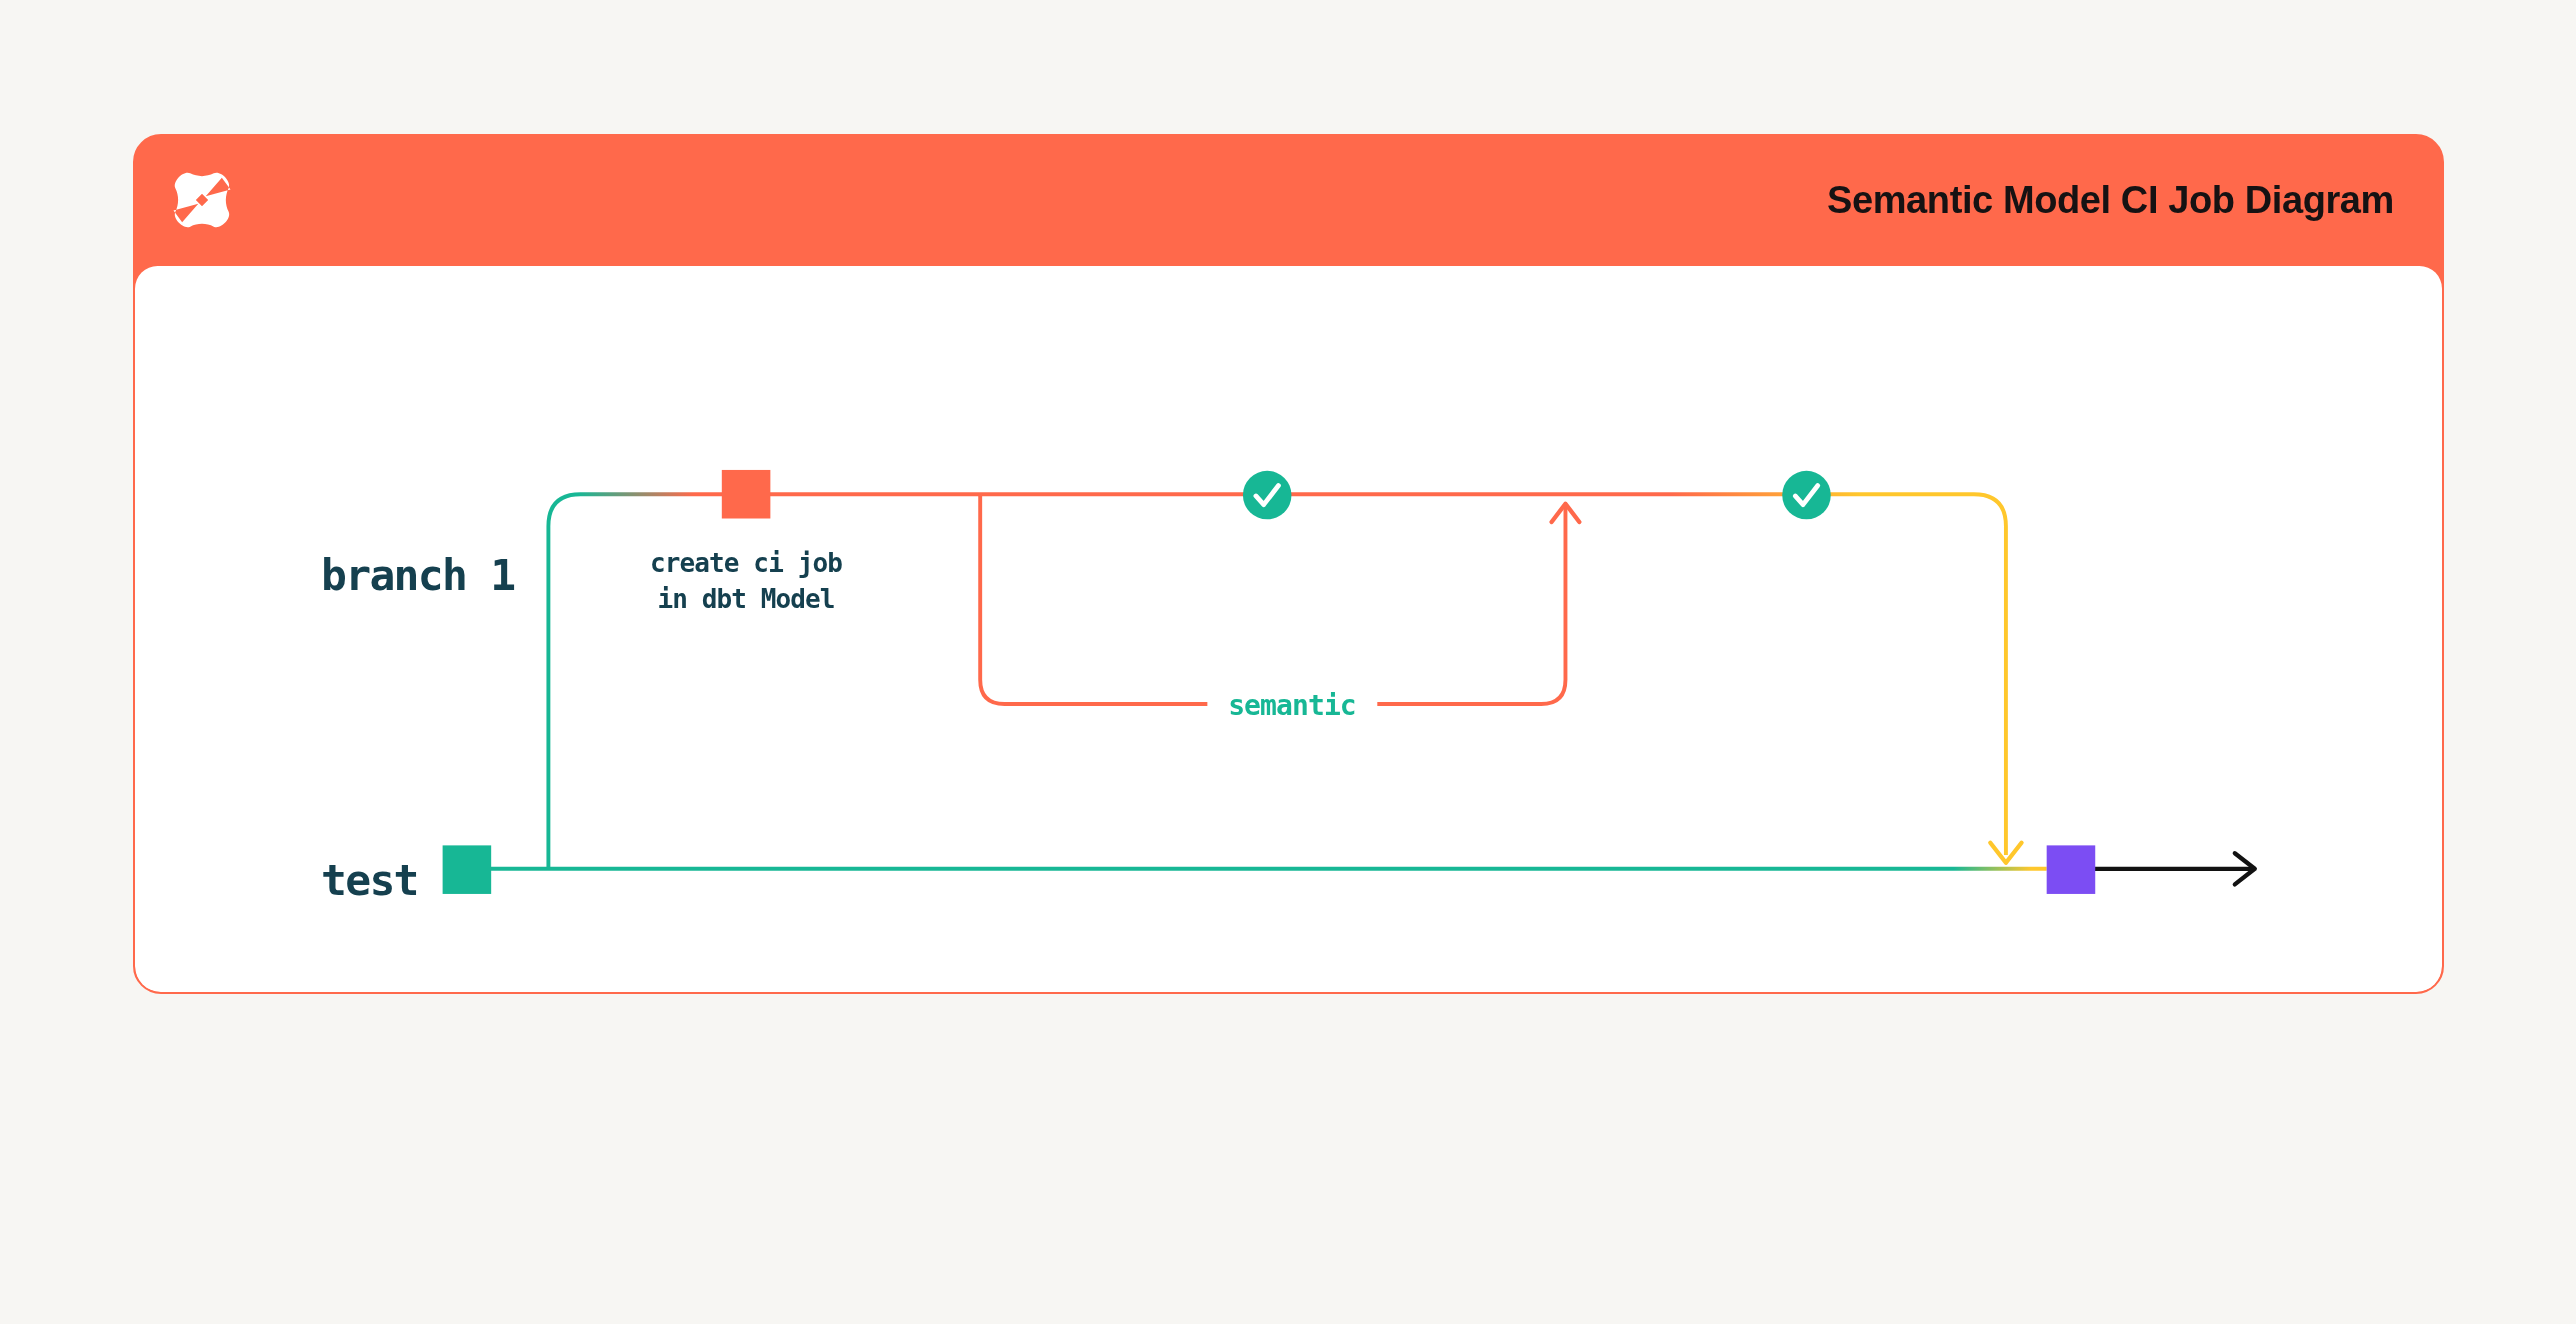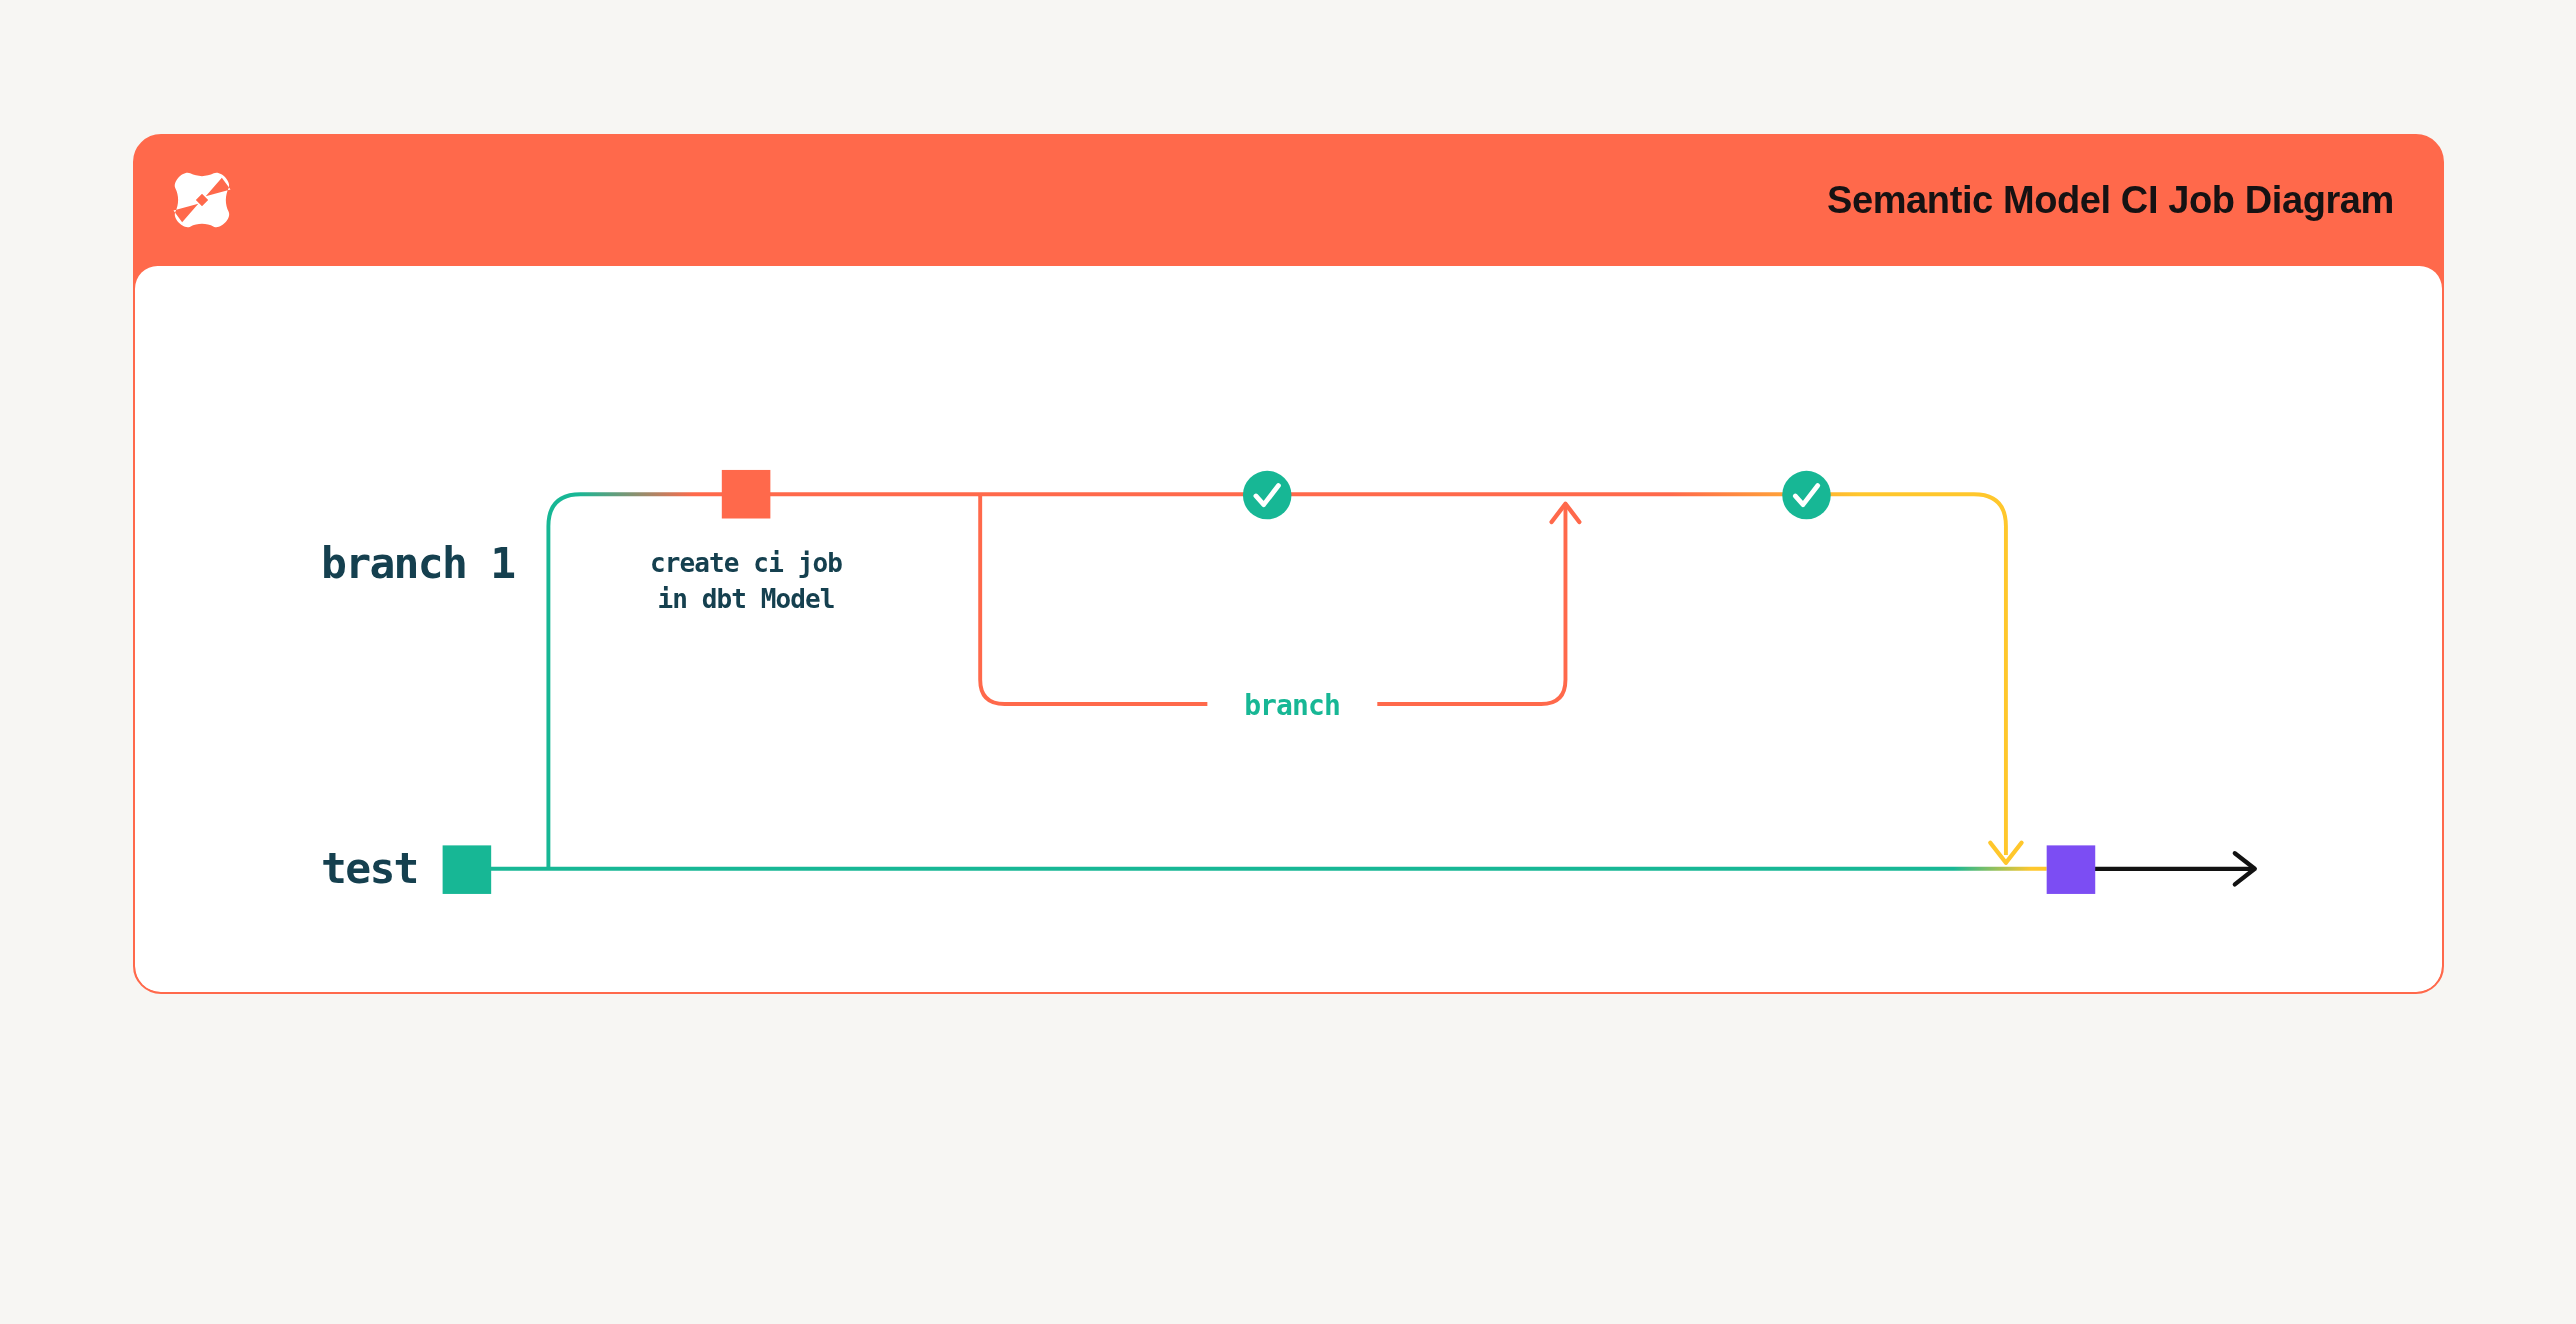--- a/index.html
+++ b/index.html
@@ -26,21 +26,21 @@
   .card-body{
     position:absolute;left:0;top:130px;right:0;bottom:0;
     background:#ffffff;border-radius:22.6px 22.6px 25px 25px;
   }
   .diagram-layer{position:absolute;left:0;top:0;width:2576px;height:1324px;pointer-events:none;}
   .lbl{
     position:absolute;color:#15404f;font-weight:bold;
     font-family:"DejaVu Sans Mono", monospace;
     white-space:pre-line;text-align:center;letter-spacing:-0.9px;
   }
-  .branch-lbl{font-size:43px;letter-spacing:-1.7px;text-align:center;white-space:nowrap;}
+  .branch-lbl{font-size:43px;letter-spacing:-1.7px;text-align:center;white-space:nowrap;margin-top:12px;}
   .node-lbl{font-size:26px;line-height:36px;transform:translateX(-50%);}
   .success-lbl{
     position:absolute;color:#17b795;font-weight:bold;font-size:28px;
     transform:translate(-50%,-50%);letter-spacing:-0.9px;white-space:nowrap;
   }
 </style>
 </head>
 <body>
 
 <div id="canvas">
@@ -103,15 +103,15 @@
       <path d="M2070 572 L2079 582 L2096 560" fill="none" stroke="#ffffff" stroke-width="5.5" stroke-linecap="round" stroke-linejoin="round"></path>
     </g>
   </svg>
 
   <div class="lbl branch-lbl" style="left:321px;top:538px;">branch 1</div>
   <div class="lbl branch-lbl" style="left:321px;top:843px;">test</div>
 
   <div class="lbl node-lbl" style="left:746px;top:545px;">create ci job
 in dbt Model</div>
 
-  <div class="success-lbl" style="left:1292px;top:705px;">branch</div>
+  <div class="success-lbl" style="left:1292px;top:705px;">semantic</div>
 </div>
 
 
 </body></html>

